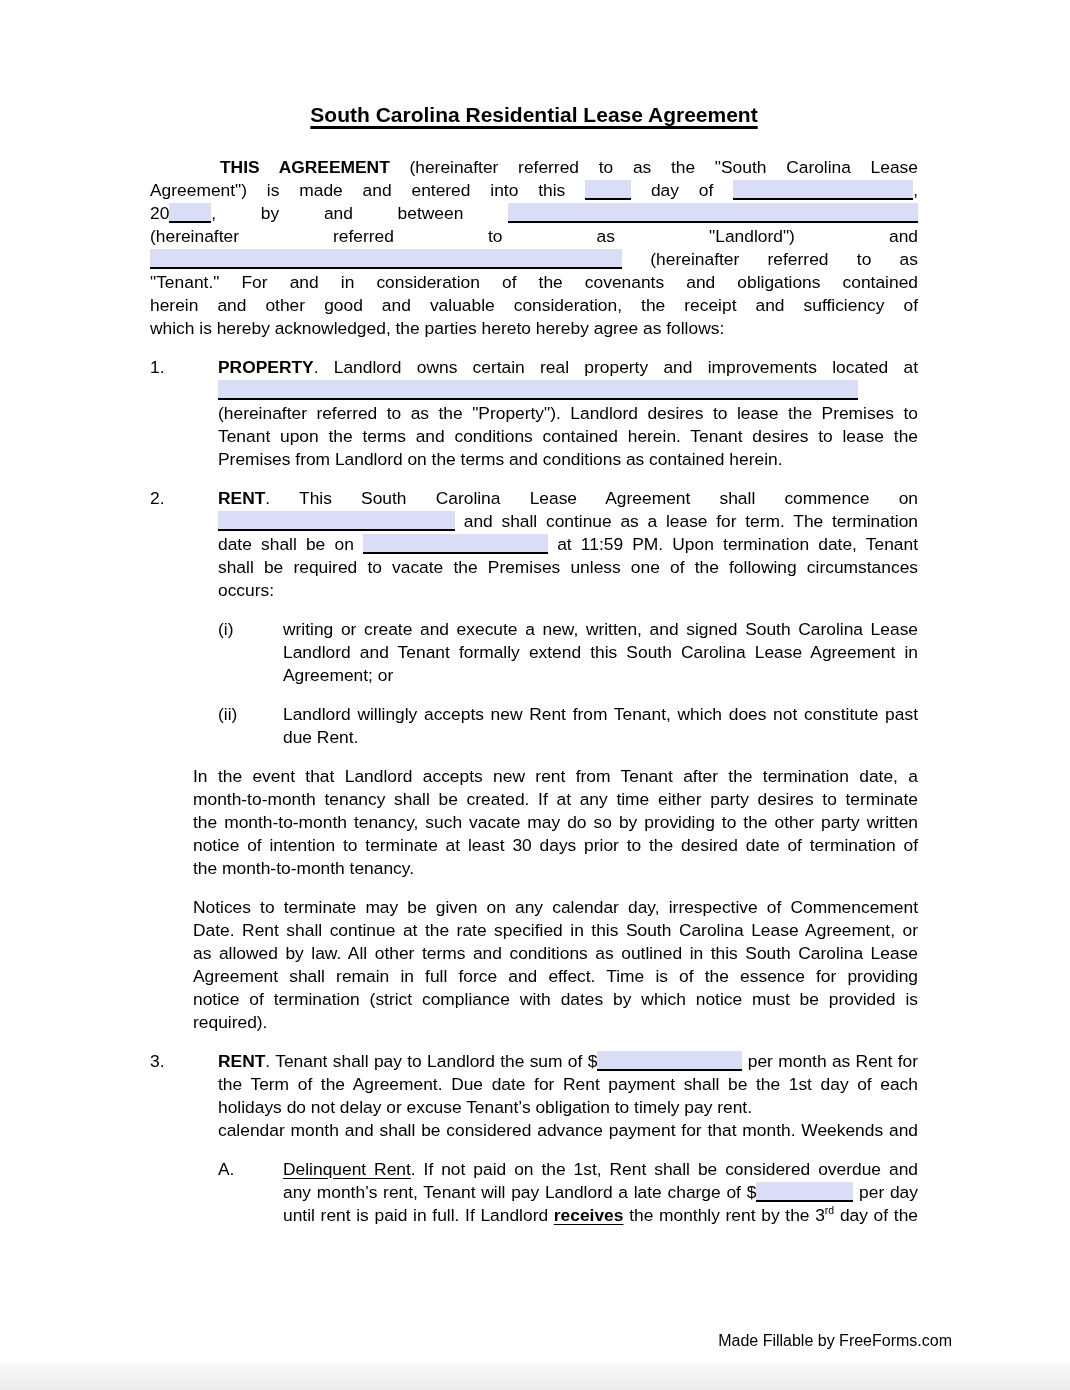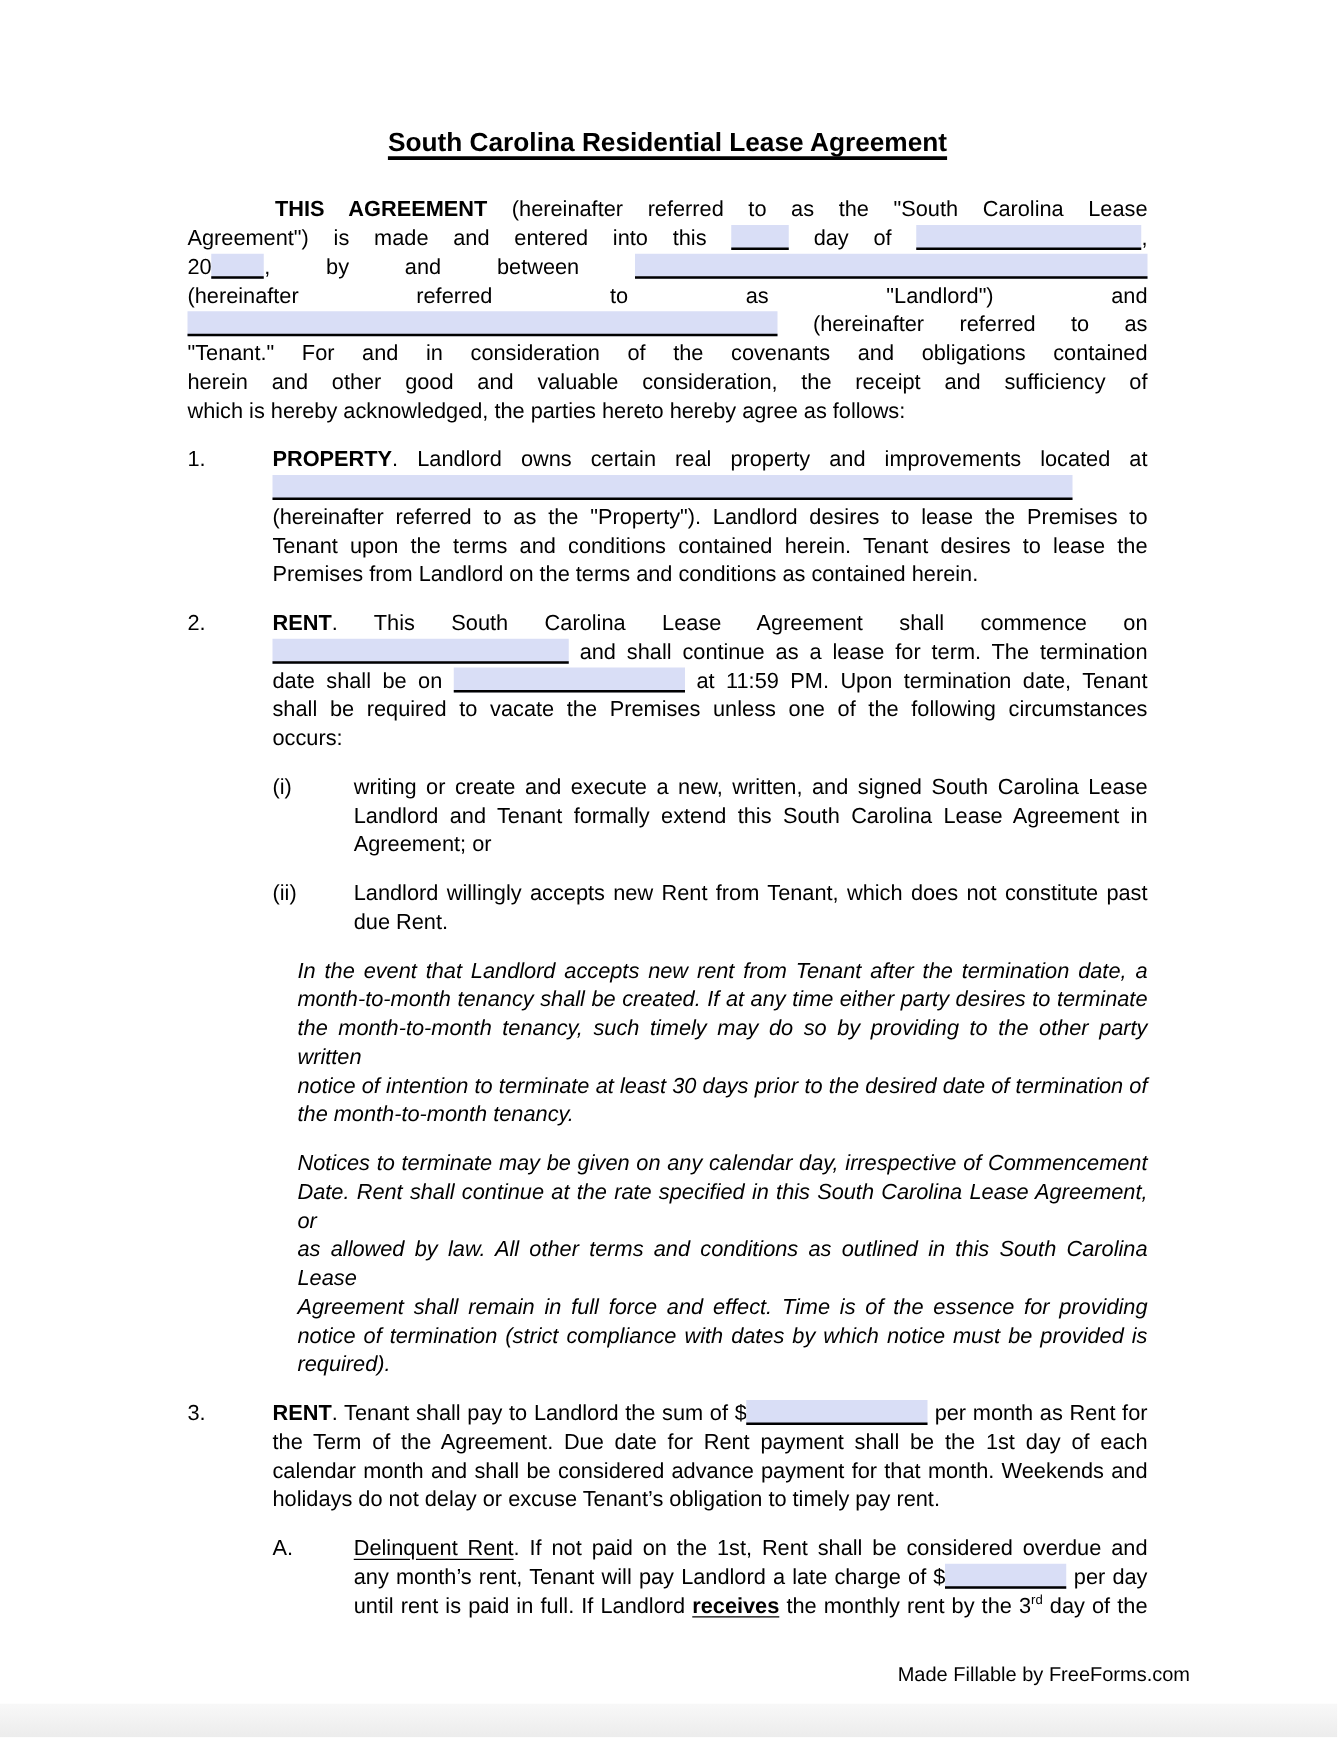--- a/index.html
+++ b/index.html
@@ -28,21 +28,21 @@
     text-decoration-thickness:2.5px;
     text-underline-offset:4px;
   }
   .block { margin-bottom:16px; }
   .sect  { display:flex; }
   .sect .num { flex:none; width:68px; }
   .sect .body { flex:1; min-width:0; }
   .sub   { display:flex; margin-left:68px; }
   .sub .marker { flex:none; width:65px; }
   .sub .body { flex:1; min-width:0; }
-  .plain { margin-left:88px;font-style:italic; }
+  .plain { margin-left:43px; }
   .line  { text-align:justify; text-align-last:justify; }
   .line.last { text-align-last:left; }
   .line.fi { padding-left:70px; }
   .b  { font-weight:bold; }
   .u  { text-decoration:underline; text-underline-offset:3px; }
   .bu { font-weight:bold; text-decoration:underline; text-underline-offset:3px; }
   .sup { vertical-align:super; font-size:10.5px; line-height:0; }
   .field {
     display:inline-block;
     height:18px;
@@ -116,41 +116,41 @@
       <span class="marker">(ii)</span>
       <div class="body">
           <div class="line">Landlord willingly accepts new Rent from Tenant, which does not constitute past</div>
           <div class="line last">due Rent.</div>
         </div>
     </div>
 
     <div class="block plain">
         <div class="line">In the event that Landlord accepts new rent from Tenant after the termination date, a</div>
         <div class="line">month-to-month tenancy shall be created. If at any time either party desires to terminate</div>
-        <div class="line">the month-to-month tenancy, such timely may do so by providing to the other party written</div>
+        <div class="line">the month-to-month tenancy, such vacate may do so by providing to the other party written</div>
         <div class="line">notice of intention to terminate at least 30 days prior to the desired date of termination of</div>
         <div class="line last">the month-to-month tenancy.</div>
       </div>
 
     <div class="block plain">
         <div class="line">Notices to terminate may be given on any calendar day, irrespective of Commencement</div>
         <div class="line">Date. Rent shall continue at the rate specified in this South Carolina Lease Agreement, or</div>
         <div class="line">as allowed by law. All other terms and conditions as outlined in this South Carolina Lease</div>
         <div class="line">Agreement shall remain in full force and effect. Time is of the essence for providing</div>
         <div class="line">notice of termination (strict compliance with dates by which notice must be provided is</div>
         <div class="line last">required).</div>
       </div>
 
     <div class="block sect">
       <span class="num">3.</span>
       <div class="body">
           <div class="line"><span class="b">RENT</span>. Tenant shall pay to Landlord the sum of $<span class="field" style="width: 145px;"></span> per month as Rent for</div>
           <div class="line">the Term of the Agreement. Due date for Rent payment shall be the 1st day of each</div>
+          <div class="line last">holidays do not delay or excuse Tenant’s obligation to timely pay rent.</div>
           <div class="line">calendar month and shall be considered advance payment for that month. Weekends and</div>
-          <div class="line last">holidays do not delay or excuse Tenant’s obligation to timely pay rent.</div>
         </div>
     </div>
 
     <div class="block sub">
       <span class="marker">A.</span>
       <div class="body">
           <div class="line"><span class="u">Delinquent Rent</span>. If not paid on the 1st, Rent shall be considered overdue and</div>
           <div class="line">any month’s rent, Tenant will pay Landlord a late charge of $<span class="field" style="width: 97px;"></span> per day</div>
           <div class="line">until rent is paid in full. If Landlord <span class="bu">receives</span> the monthly rent by the 3<span class="sup">rd</span> day of the</div>
         </div>

